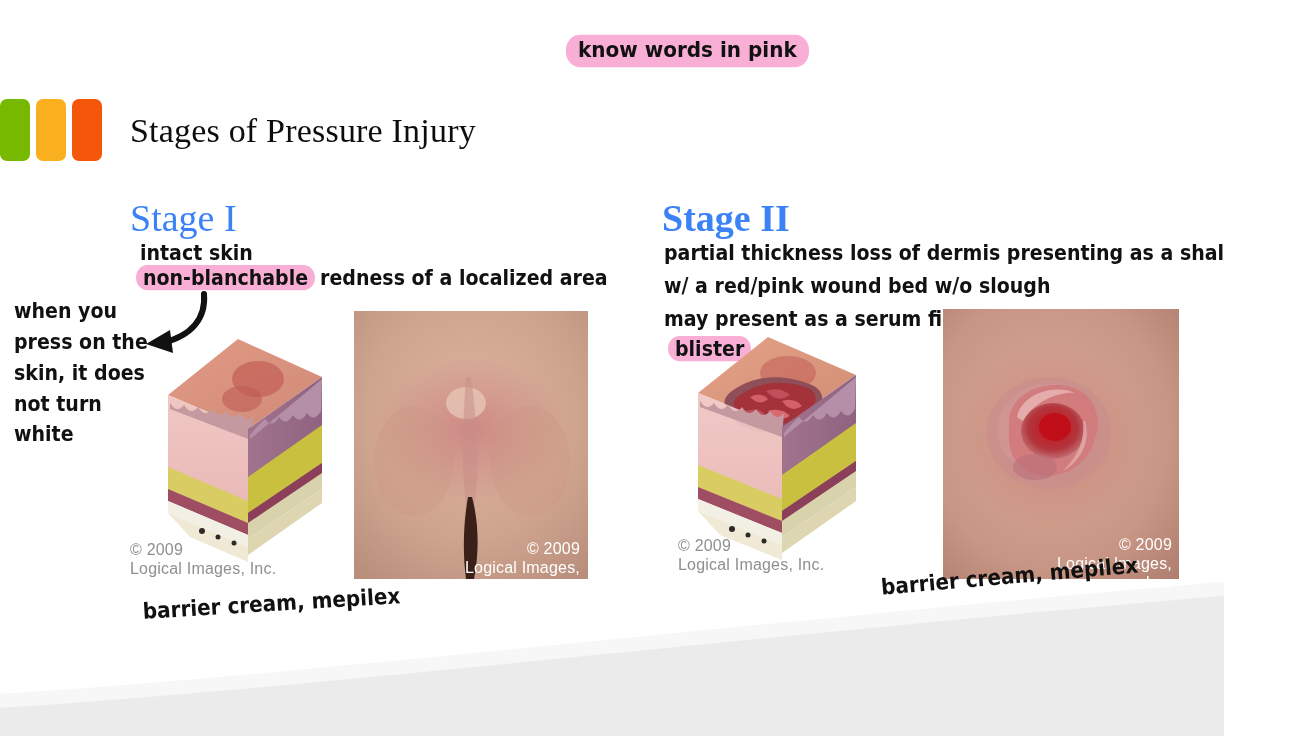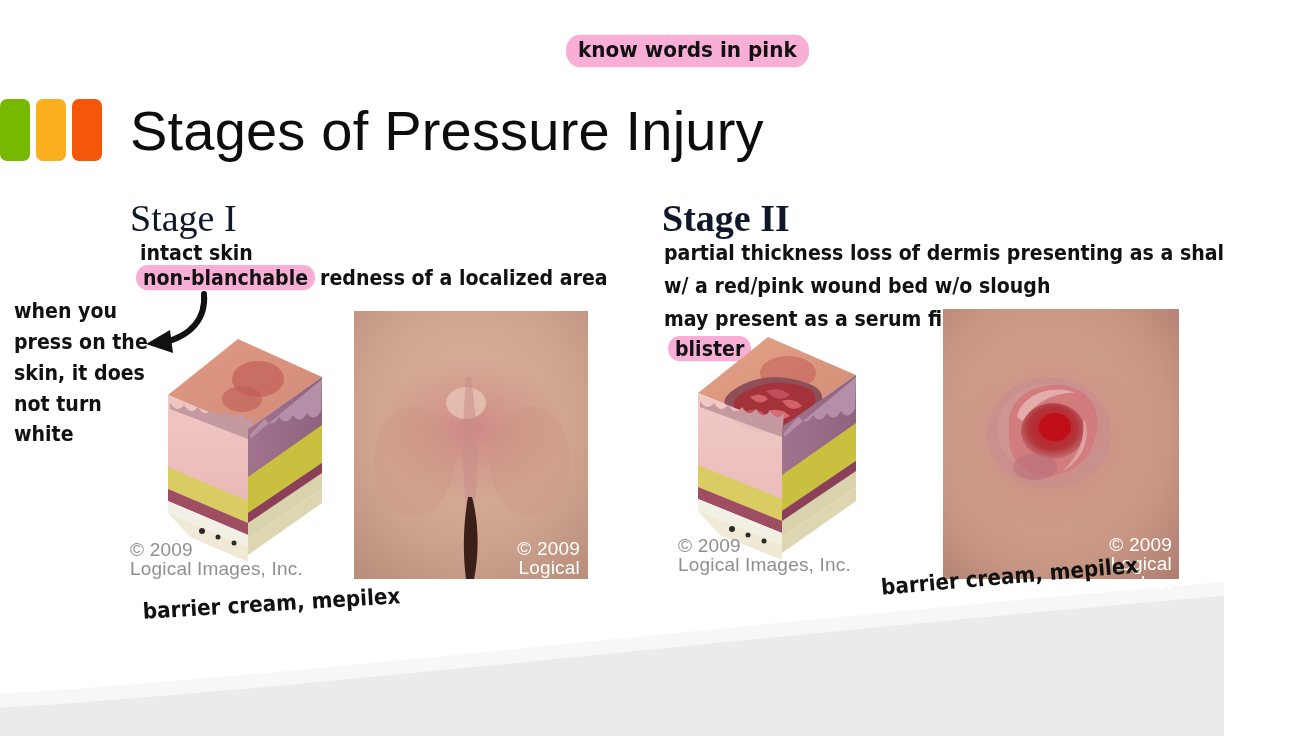--- a/index.html
+++ b/index.html
@@ -42,22 +42,22 @@
     width: 30px;
     height: 62px;
     border-radius: 7px;
   }
 
   
   .page-title {
     position: absolute;
     left: 130px;
     top: 88px;
-    font-family: Liberation Sans, sans-serif;
-    font-size: 56px;
+    font-family: Liberation Serif, serif;
+    font-size: 34px;
     line-height: 62px;
     color: #0d0d0d;
     letter-spacing: 0.2px;
     white-space: nowrap;
   }
 
   
   .top-note {
     position: absolute;
     left: 566px;
@@ -73,21 +73,21 @@
     transform: scaleY(1.08);
     white-space: nowrap;
   }
 
   
   .stage-heading {
     position: absolute;
     font-family: "Liberation Serif", serif;
     font-size: 38px;
     line-height: 42px;
-    color: #0f172a;
+    color: #3b82f6;
     white-space: nowrap;
   }
   #stage1-heading { left: 130px; top: 185px; }
   #stage2-heading { left: 662px; top: 185px; font-weight: bold; }
 
   
   .hand {
     position: absolute;
     font-family: "DejaVu Sans", sans-serif;
     font-weight: bold;
@@ -121,21 +121,21 @@
     height: 72px;
   }
 
   
   .media {
     position: absolute;
   }
   .credit {
     position: absolute;
     font-family: "Liberation Sans", sans-serif;
-    font-size: 19px;
+    font-size: 16px;
     line-height: 19px;
     letter-spacing: 0.2px;
   }
   .credit.on-white { color: #8f8f8f; }
   .credit.on-photo { color: #ffffff; text-align: right; }
 
   #diagram1 { left: 130px; top: 305px; width: 222px; height: 265px; }
   #photo1   { left: 354px; top: 299px; width: 234px; height: 268px; }
   #diagram2 { left: 662px; top: 305px; width: 225px; height: 265px; }
   #photo2   { left: 943px; top: 297px; width: 236px; height: 270px; }

